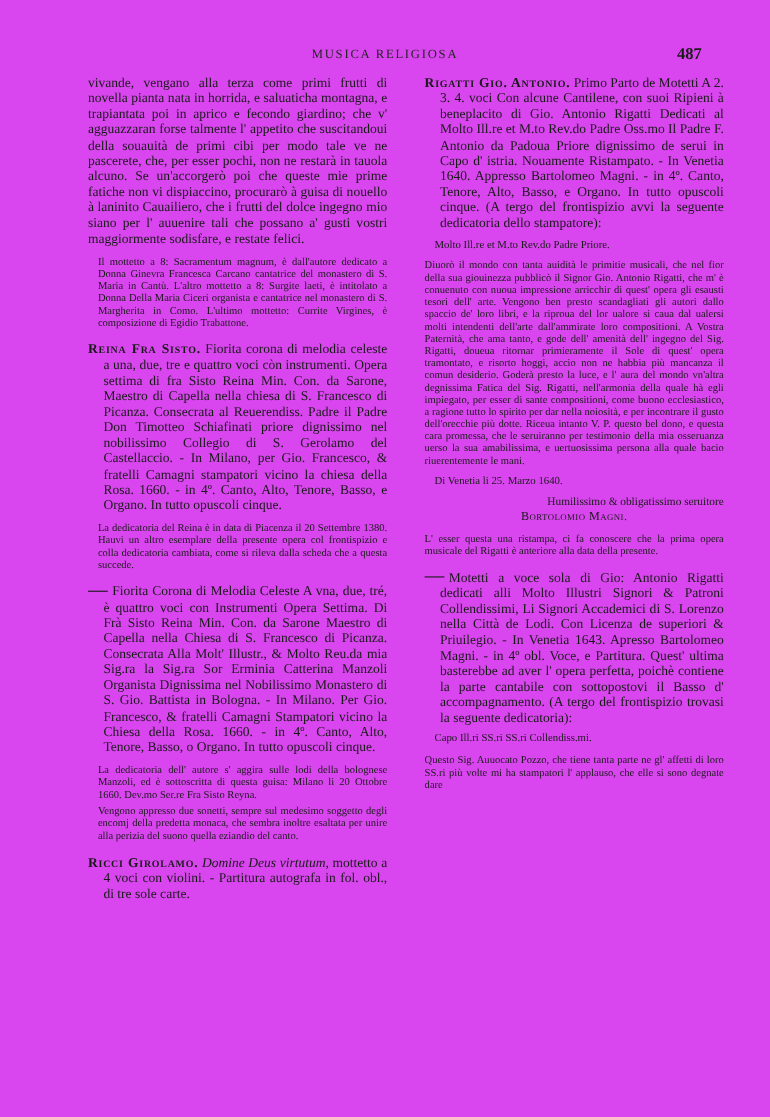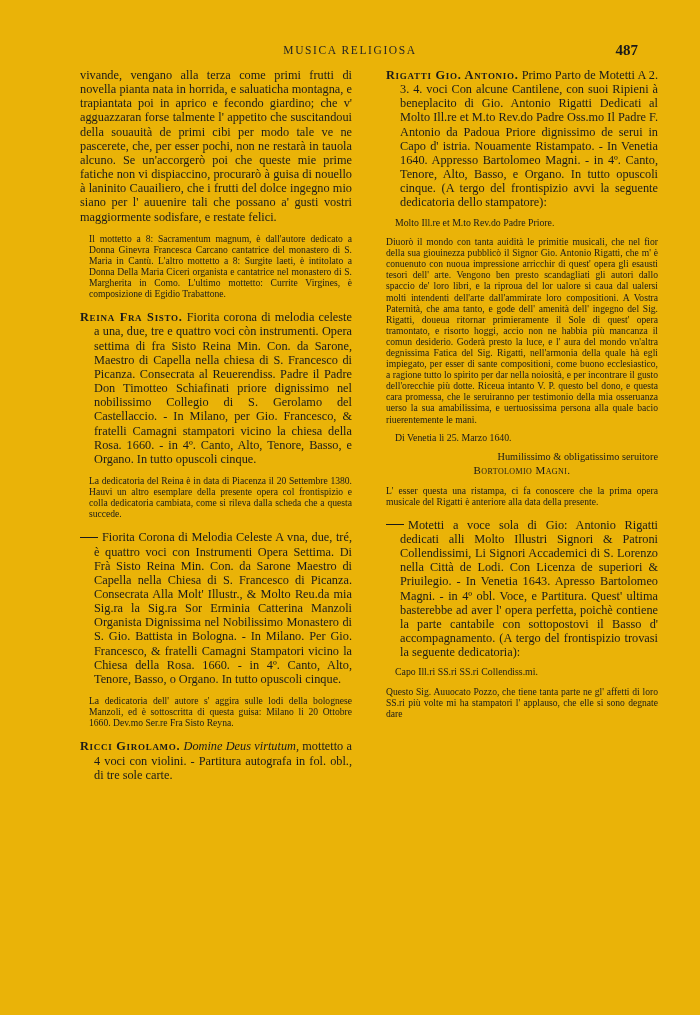--- a/index.html
+++ b/index.html
@@ -13,21 +13,21 @@
     font-family: "Liberation Serif", serif;
     color: #1a1a1a;
     position: relative;
     overflow: hidden;
   }
   .page {
     position: absolute;
     left: 0; top: 0;
     width: 700px;
     height: 1015px;
-    background: #eab308;
+    background: #d946ef;
   }
   .header {
     position: absolute;
     top: 44px;
     left: 62px;
     right: 62px;
     height: 18px;
   }
   .running-head {
     position: absolute;
@@ -154,20 +154,21 @@
       <p class="note">Il mottetto a 8: Sacramentum magnum, è dall'autore dedicato a Donna Ginevra Francesca Carcano cantatrice del monastero di S. Maria in Cantù. L'altro mottetto a 8: Surgite laeti, è intitolato a Donna Della Maria Ciceri organista e cantatrice nel monastero di S. Margherita in Como. L'ultimo mottetto: Currite Virgines, è composizione di Egidio Trabattone.</p>
 
       <p class="entry hang"><span class="name">Reina Fra Sisto.</span> <span>Fiorita corona di melodia celeste a una, due, tre e quattro voci còn instrumenti. Opera settima di fra Sisto Reina Min. Con. da Sarone, Maestro di Capella nella chiesa di S. Francesco di Picanza. Consecrata al Reuerendiss. Padre il Padre Don Timotteo Schiafinati priore dignissimo nel nobilissimo Collegio di S. Gerolamo del Castellaccio. - In Milano, per Gio. Francesco, &amp; fratelli Camagni stampatori vicino la chiesa della Rosa. 1660. - in 4º. Canto, Alto, Tenore, Basso, e Organo. In tutto opuscoli cinque.</span></p>
 
       <p class="note">La dedicatoria del Reina è in data di Piacenza il 20 Settembre 1380. Hauvi un altro esemplare della presente opera col frontispizio e colla dedicatoria cambiata, come si rileva dalla scheda che a questa succede.</p>
 
       <p class="entry hang"><span class="dash"></span><span>Fiorita Corona di Melodia Celeste A vna, due, tré, è quattro voci con Instrumenti Opera Settima. Di Frà Sisto Reina Min. Con. da Sarone Maestro di Capella nella Chiesa di S. Francesco di Picanza. Consecrata Alla Molt' Illustr., &amp; Molto Reu.da mia Sig.ra la Sig.ra Sor Erminia Catterina Manzoli Organista Dignissima nel Nobilissimo Monastero di S. Gio. Battista in Bologna. - In Milano. Per Gio. Francesco, &amp; fratelli Camagni Stampatori vicino la Chiesa della Rosa. 1660. - in 4º. Canto, Alto, Tenore, Basso, o Organo. In tutto opuscoli cinque.</span></p>
 
       <p class="note">La dedicatoria dell' autore s' aggira sulle lodi della bolognese Manzoli, ed è sottoscritta di questa guisa: Milano li 20 Ottobre 1660. Dev.mo Ser.re Fra Sisto Reyna.</p>
 
+      <p class="note note-tight">Vengono appresso due sonetti, sempre sul medesimo soggetto degli encomj della predetta monaca, che sembra inoltre esaltata per unire alla perizia del suono quella eziandio del canto.</p>
 
       <p class="entry hang"><span class="name">Ricci Girolamo.</span> <span class="it">Domine Deus virtutum,</span> <span>mottetto a 4 voci con violini. - Partitura autografa in fol. obl., di tre sole carte.</span></p>
 
     </div>
 
     <div class="col col-right">
 
       <p class="entry entry-first hang"><span class="name">Rigatti Gio. Antonio.</span> <span>Primo Parto de Motetti A 2. 3. 4. voci Con alcune Cantilene, con suoi Ripieni à beneplacito di Gio. Antonio Rigatti Dedicati al Molto Ill.re et M.to Rev.do Padre Oss.mo Il Padre F. Antonio da Padoua Priore dignissimo de serui in Capo d' istria. Nouamente Ristampato. - In Venetia 1640. Appresso Bartolomeo Magni. - in 4º. Canto, Tenore, Alto, Basso, e Organo. In tutto opuscoli cinque. (A tergo del frontispizio avvi la seguente dedicatoria dello stampatore):</span></p>
 
       <p class="dateline">Molto Ill.re et M.to Rev.do Padre Priore.</p>

